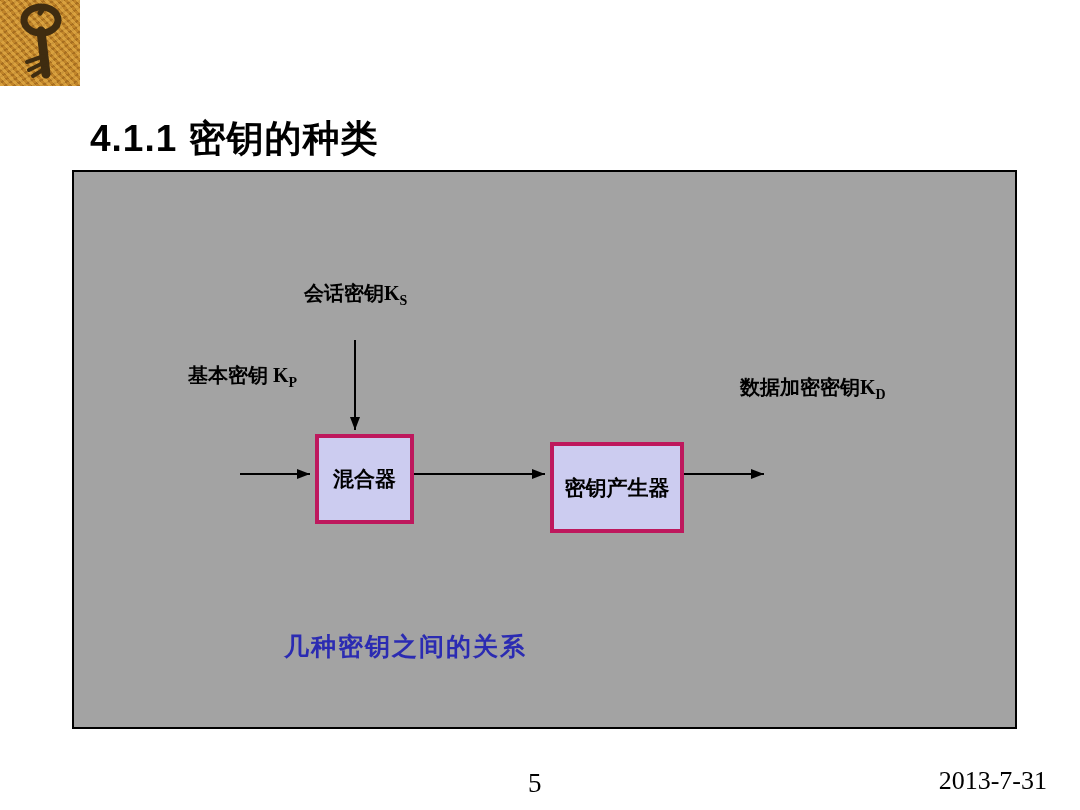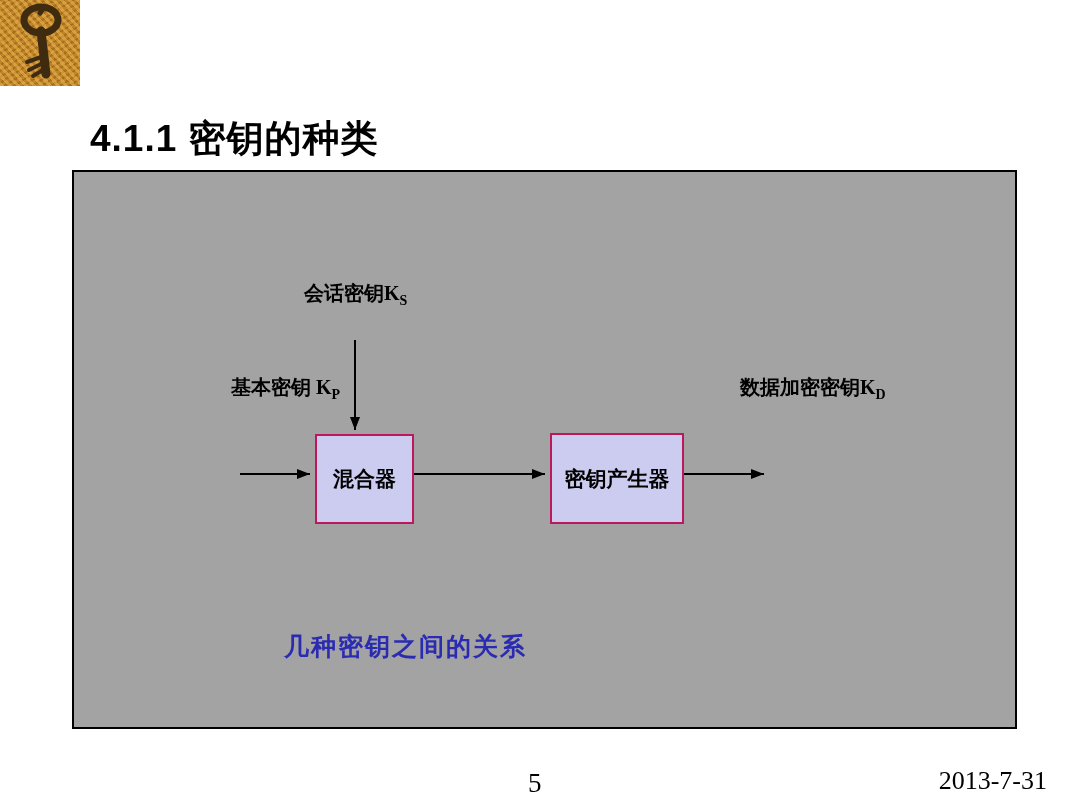--- a/index.html
+++ b/index.html
@@ -26,28 +26,28 @@
 
   
   .diagram{position:absolute;left:72px;top:170px;width:945px;height:559px;
           box-sizing:border-box;border:2px solid #000;background:#a3a3a3;}
   .arrows{position:absolute;left:0;top:0;}
 
   .lbl{position:absolute;white-space:nowrap;color:#000;
        font-family:"Liberation Serif",serif;font-weight:bold;font-size:20px;}
   .lbl sub{font-size:14px;line-height:0;}
   .lbl-session{left:230px;top:108px;}
-  .lbl-basic{left:114px;top:202px;margin-left:43px;}
+  .lbl-basic{left:114px;top:190px;}
   .lbl-data{left:666px;top:202px;}
 
-  .node{position:absolute;box-sizing:border-box;border:2px solid #be185d;
+  .node{position:absolute;box-sizing:border-box;border:4px solid #be185d;
         display:flex;align-items:center;justify-content:center;white-space:nowrap;
         font-family:"Liberation Serif",serif;font-weight:bold;font-size:21px;color:#000;}
   .node-mixer{left:241px;top:262px;width:99px;height:90px;}
-  .node-generator{left:476px;top:261px;width:134px;height:91px;}
+  .node-generator{left:476px;top:270px;width:134px;height:91px;}
 
   .caption{position:absolute;left:210px;top:458px;white-space:nowrap;
         font-size:25px;font-weight:bold;letter-spacing:2px;color:#2b2bb2;}
 
   
   .chapter{position:absolute;left:94px;top:740px;white-space:nowrap;
         font-family:"Liberation Serif",serif;font-style:italic;font-weight:bold;
         font-size:31px;letter-spacing:5px;color:#ececec;
         text-shadow:1px 1px 0 #9a9a9a,-1px -1px 0 #ffffff,2px 2px 3px #c0c0c0;}
   .page-num{position:absolute;left:528px;top:768px;

